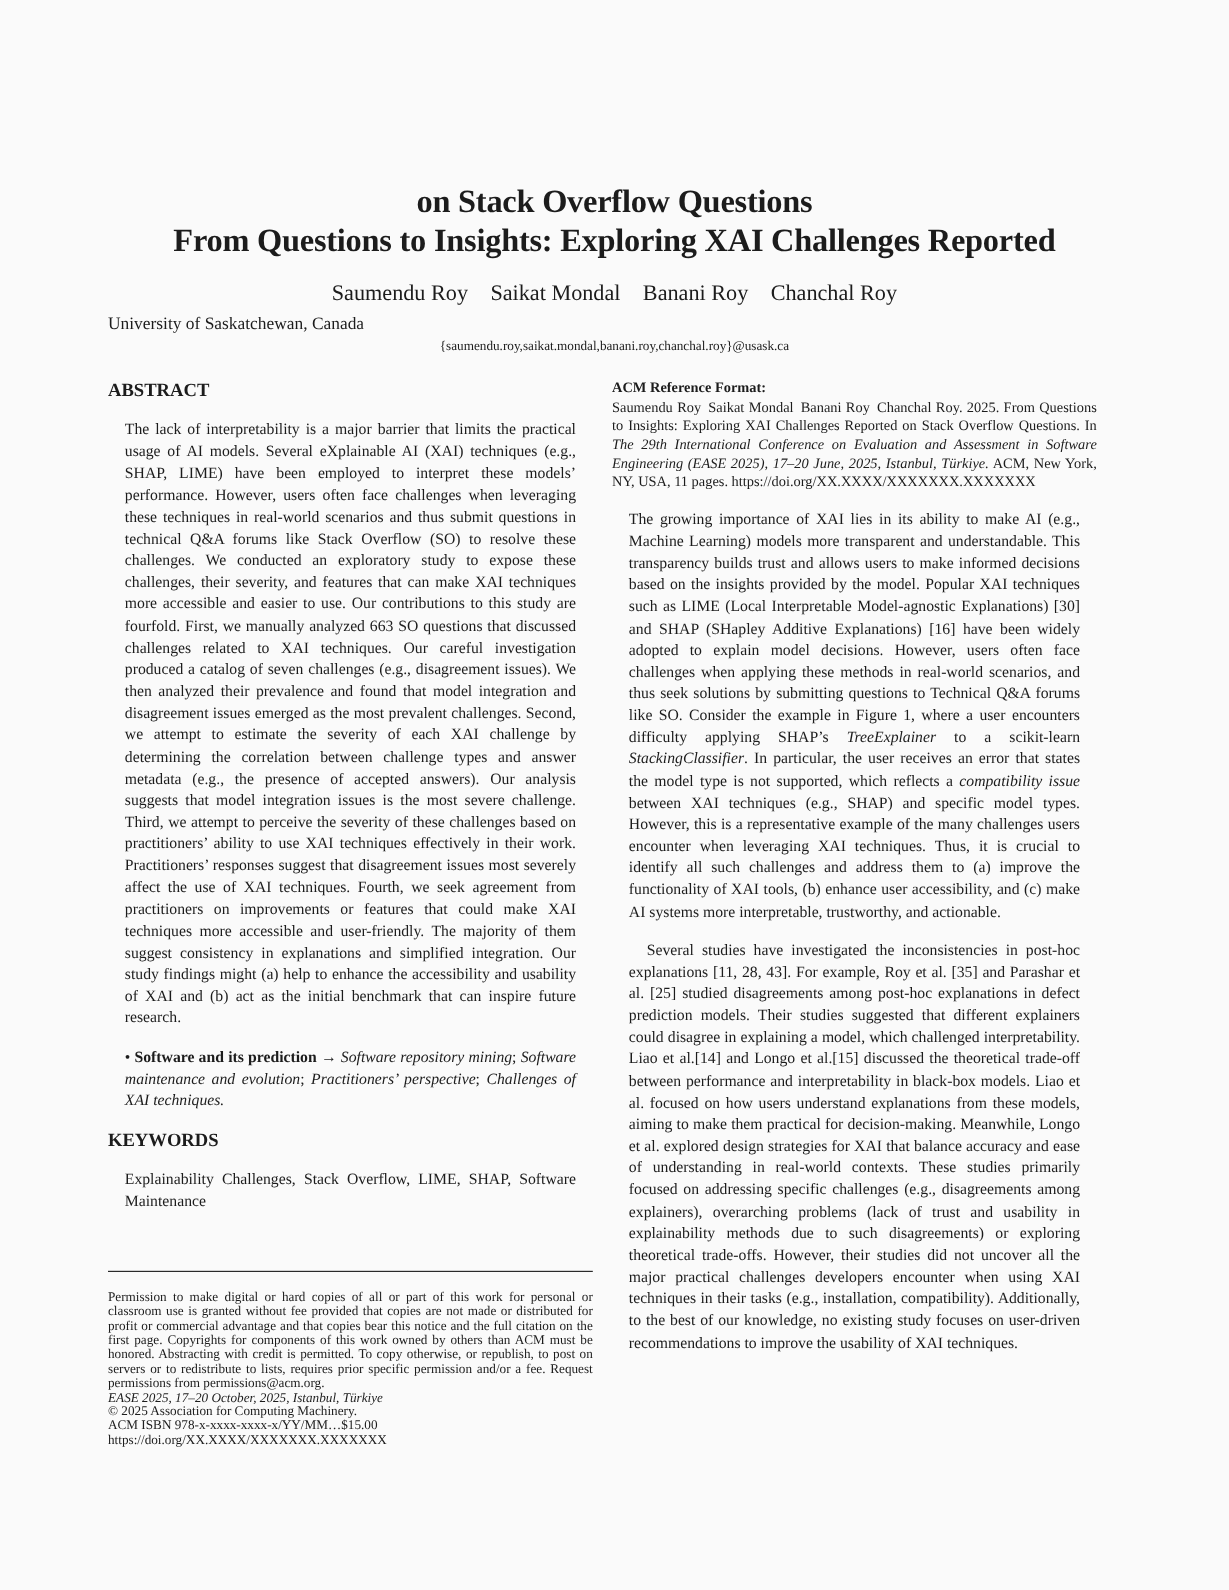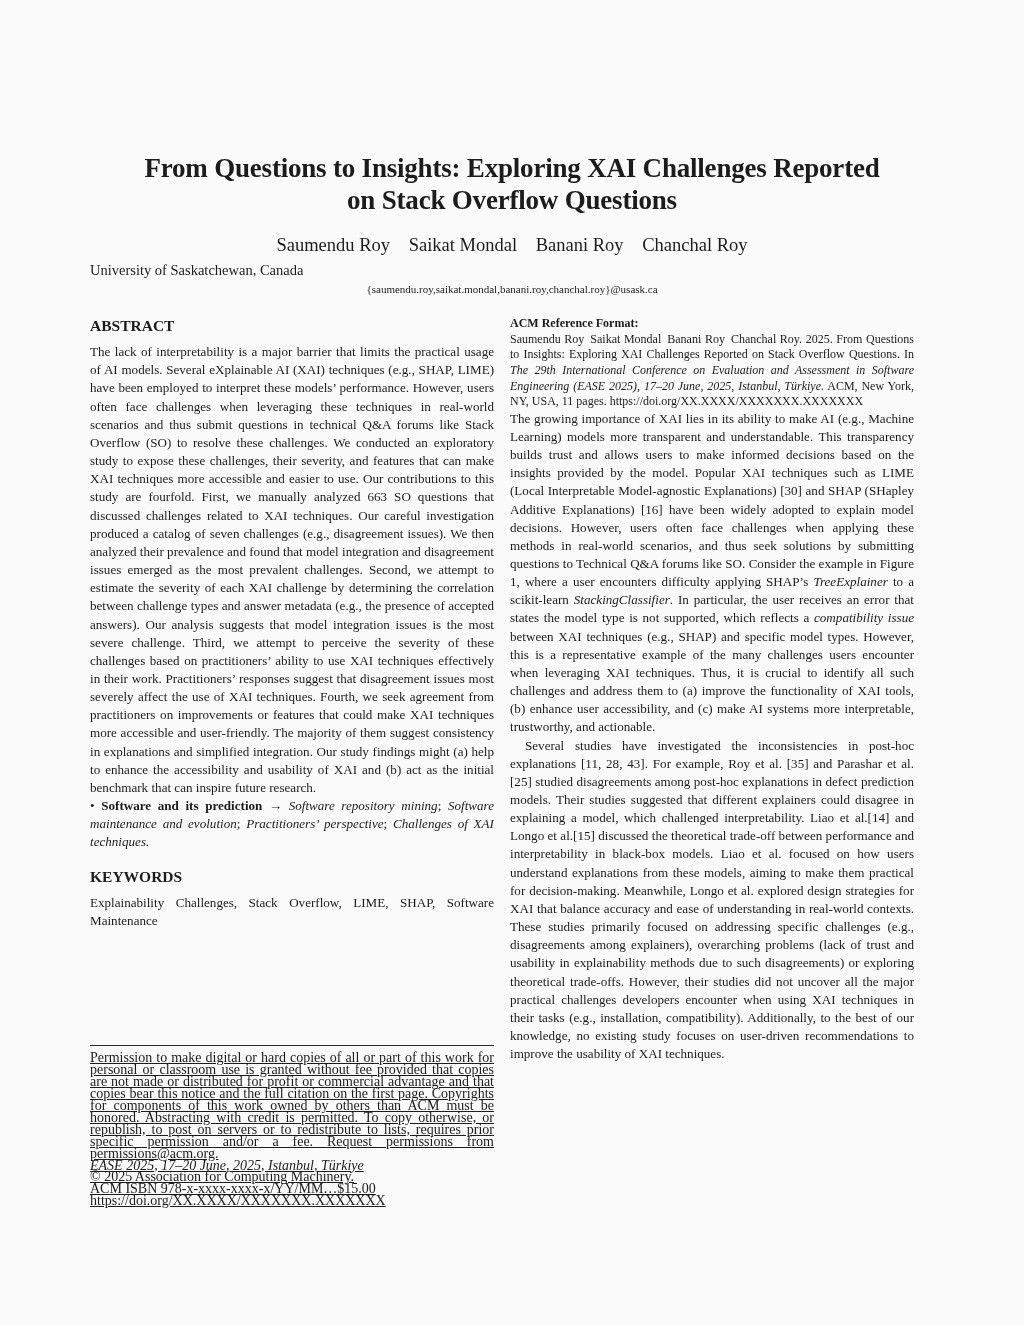--- a/index.html
+++ b/index.html
@@ -53,32 +53,31 @@
     font-size: 15.5px;
     font-weight: bold;
     line-height: 19px;
     margin: 0 0 8px 0;
   }
   .sec-heading.spaced { margin-top: 15px; }
   .body-text {
     font-size: 13.1px;
     line-height: 18.15px;
     text-align: justify;
-    margin: 0;
+    margin: 14px;
   }
   .body-text.indent { text-indent: 15px; }
   .footnote {
     position: absolute;
     left: 0; bottom: 0;
     width: 100%;
     border-top: 1px solid #2a2a2a;
-    padding-top: 6px;
-    font-size: 14px;
+    padding-top: 16px;
+    font-size: 11px;
     line-height: 11.9px;
-    text-decoration: underline;
   }
   .footnote p { margin: 0; }
   .footnote .perm { text-align: justify; }
   .footnote .venue { font-style: italic; }
   .ref-block {
     font-size: 12px;
     line-height: 15.6px;
     text-align: justify;
     font-family: Liberation Serif, serif;
   }
@@ -92,22 +91,22 @@
   .intro-heading .sec-num { display: inline-block; margin-right: 17px; }
   .seg-i { font-style: italic; }
   .seg-b { font-weight: bold; }
 </style>
 </head>
 <body>
 
 <div class="page">
 
   <h1 class="title">
+    <span class="title-line">on Stack Overflow Questions</span>
     <span class="title-line">From Questions to Insights: Exploring XAI Challenges Reported</span>
-    <span class="title-line">on Stack Overflow Questions</span>
   </h1>
 
   <div class="authors-row">
     <span class="author-name">Saumendu Roy</span>
     <span class="author-name">Saikat Mondal</span>
     <span class="author-name">Banani Roy</span>
     <span class="author-name">Chanchal Roy</span>
   </div>
 
   <div class="affiliation">University of Saskatchewan, Canada</div>
@@ -119,21 +118,21 @@
       <h2 class="sec-heading">ABSTRACT</h2>
       <p class="body-text">The lack of interpretability is a major barrier that limits the practical usage of AI models. Several eXplainable AI (XAI) techniques (e.g., SHAP, LIME) have been employed to interpret these models’ performance. However, users often face challenges when leveraging these techniques in real-world scenarios and thus submit questions in technical Q&amp;A forums like Stack Overflow (SO) to resolve these challenges. We conducted an exploratory study to expose these challenges, their severity, and features that can make XAI techniques more accessible and easier to use. Our contributions to this study are fourfold. First, we manually analyzed 663 SO questions that discussed challenges related to XAI techniques. Our careful investigation produced a catalog of seven challenges (e.g., disagreement issues). We then analyzed their prevalence and found that model integration and disagreement issues emerged as the most prevalent challenges. Second, we attempt to estimate the severity of each XAI challenge by determining the correlation between challenge types and answer metadata (e.g., the presence of accepted answers). Our analysis suggests that model integration issues is the most severe challenge. Third, we attempt to perceive the severity of these challenges based on practitioners’ ability to use XAI techniques effectively in their work. Practitioners’ responses suggest that disagreement issues most severely affect the use of XAI techniques. Fourth, we seek agreement from practitioners on improvements or features that could make XAI techniques more accessible and user-friendly. The majority of them suggest consistency in explanations and simplified integration. Our study findings might (a) help to enhance the accessibility and usability of XAI and (b) act as the initial benchmark that can inspire future research.</p>
 
       <p class="body-text"><span>• </span><span class="seg-b">Software and its prediction</span><span> → </span><span class="seg-i">Software repository mining</span><span>; </span><span class="seg-i">Software maintenance and evolution</span><span>; </span><span class="seg-i">Practitioners’ perspective</span><span>; </span><span class="seg-i">Challenges of XAI techniques.</span></p>
 
       <h2 class="sec-heading spaced">KEYWORDS</h2>
       <p class="body-text">Explainability Challenges, Stack Overflow, LIME, SHAP, Software Maintenance</p>
 
       <div class="footnote">
         <p class="perm">Permission to make digital or hard copies of all or part of this work for personal or classroom use is granted without fee provided that copies are not made or distributed for profit or commercial advantage and that copies bear this notice and the full citation on the first page. Copyrights for components of this work owned by others than ACM must be honored. Abstracting with credit is permitted. To copy otherwise, or republish, to post on servers or to redistribute to lists, requires prior specific permission and/or a fee. Request permissions from permissions@acm.org.</p>
-        <p class="venue">EASE 2025, 17–20 June, 2025, Istanbul, Türkiye</p>
+        <p class="venue">EASE 2025, 17–20 October, 2025, Istanbul, Türkiye</p>
         <p>© 2025 Association for Computing Machinery.</p>
         <p>ACM ISBN 978-x-xxxx-xxxx-x/YY/MM…$15.00</p>
         <p>https://doi.org/XX.XXXX/XXXXXXX.XXXXXXX</p>
       </div>
     </div>
 
     <div class="col col-right">
       <div class="ref-block">
         <span class="ref-heading">ACM Reference Format:</span><br>
         <span><span>Saumendu Roy Saikat Mondal Banani Roy Chanchal Roy. 2025. From Questions to Insights: Exploring XAI Challenges Reported on Stack Overflow Questions. In </span><span class="seg-i">The 29th International Conference on Evaluation and Assessment in Software Engineering (EASE 2025), 17–20 June, 2025, Istanbul, Türkiye.</span><span> ACM, New York, NY, USA, 11 pages. https://doi.org/XX.XXXX/XXXXXXX.XXXXXXX</span></span>

